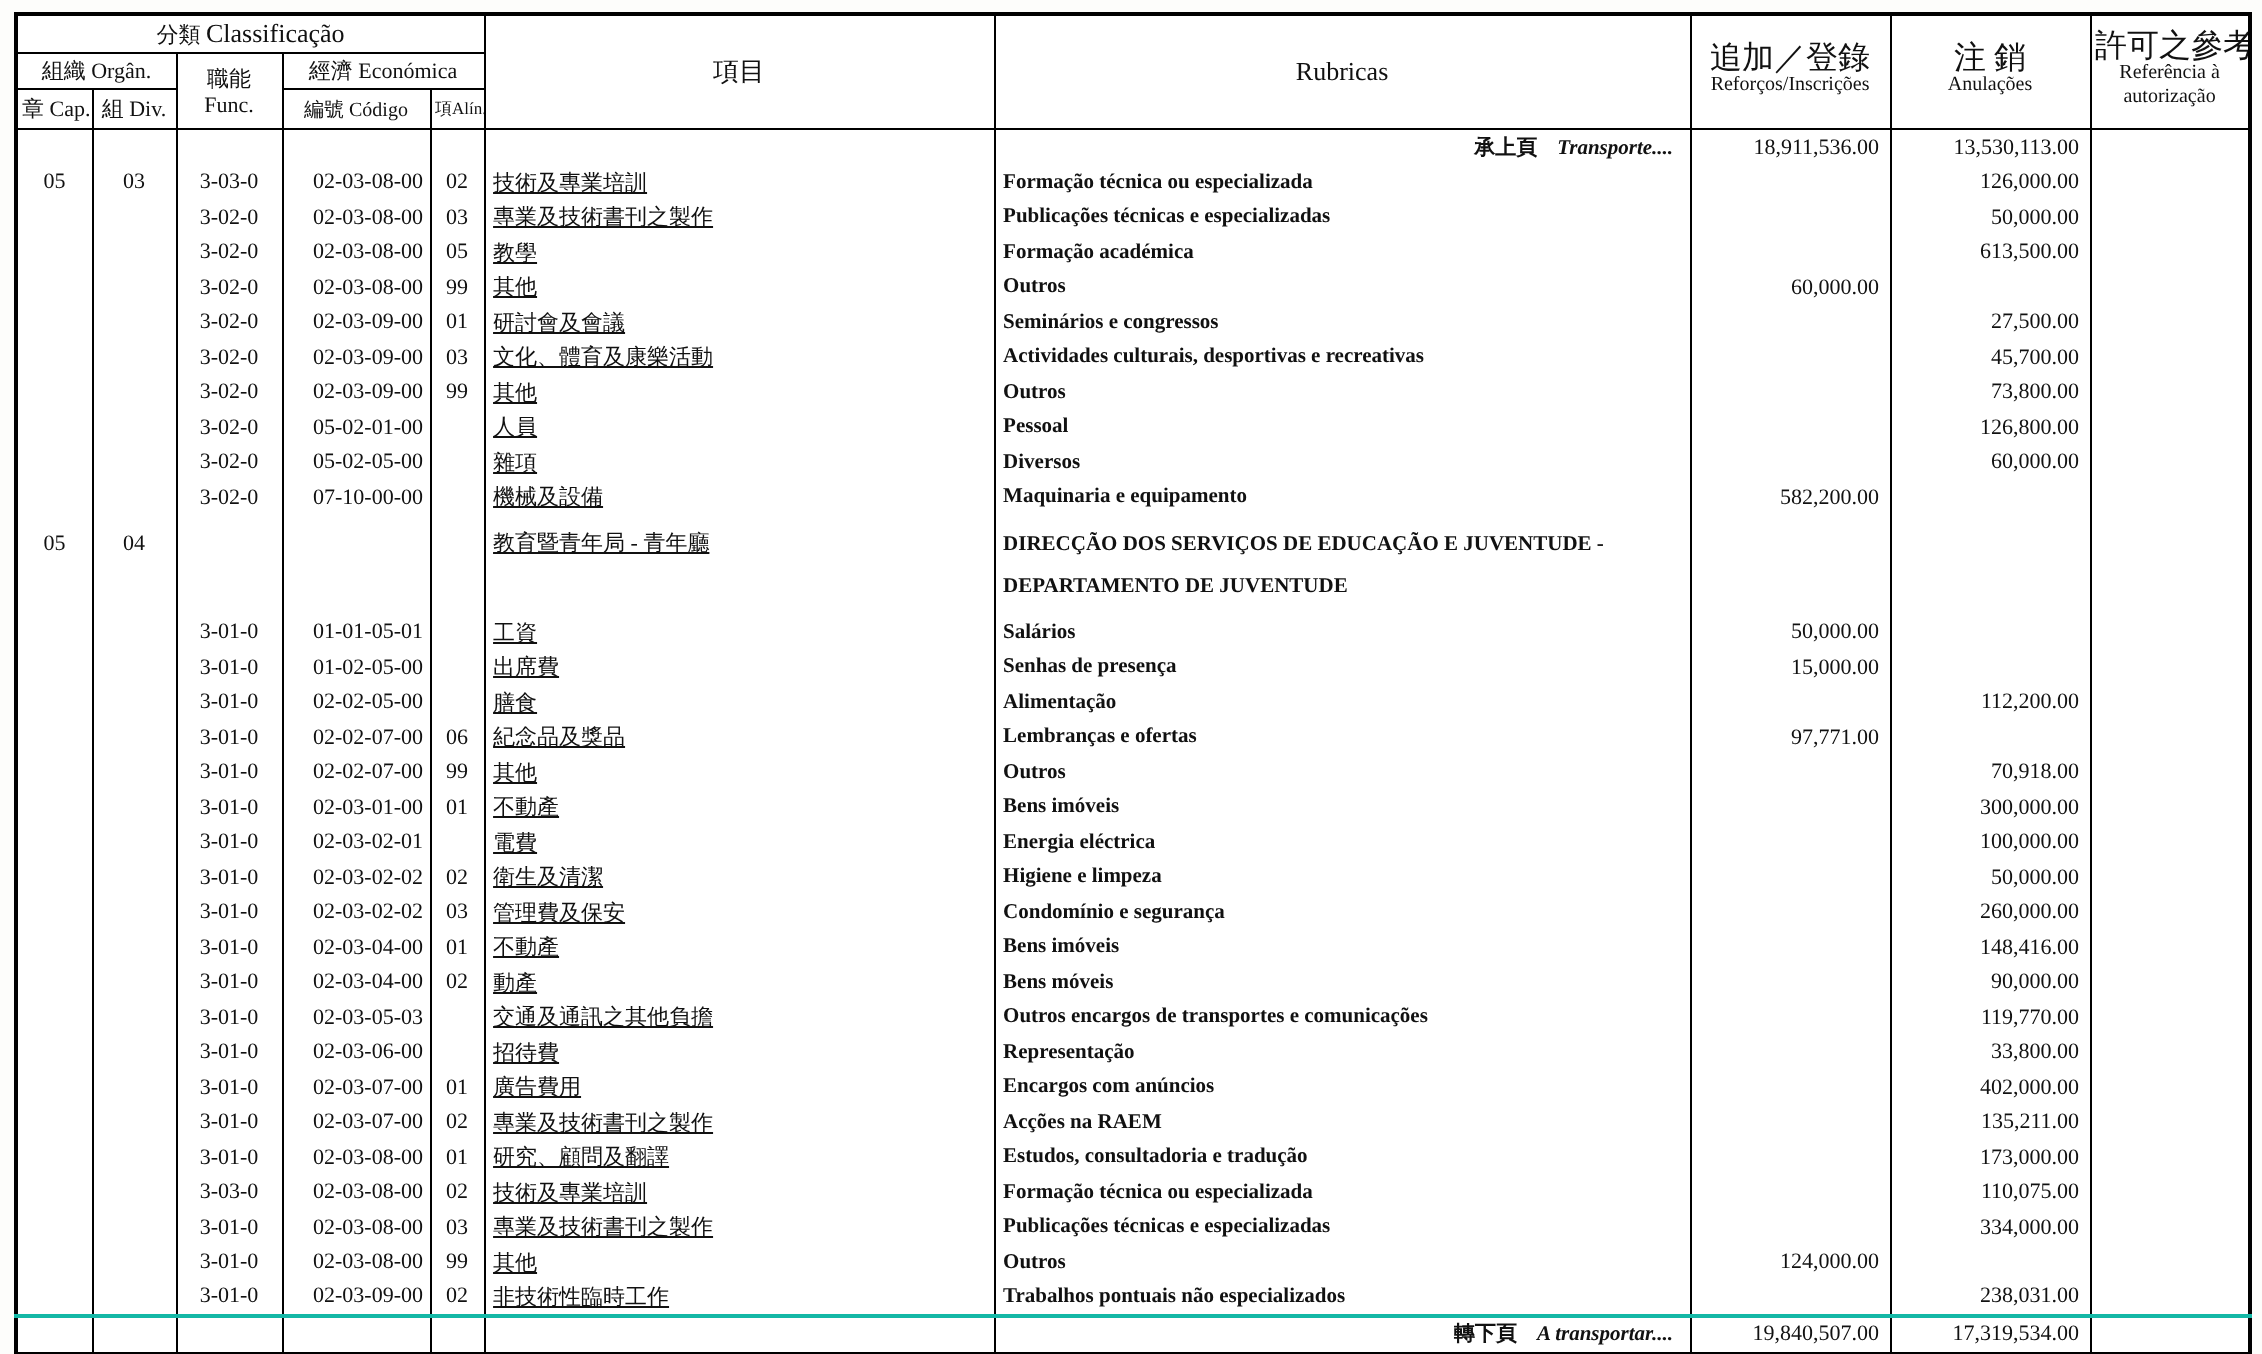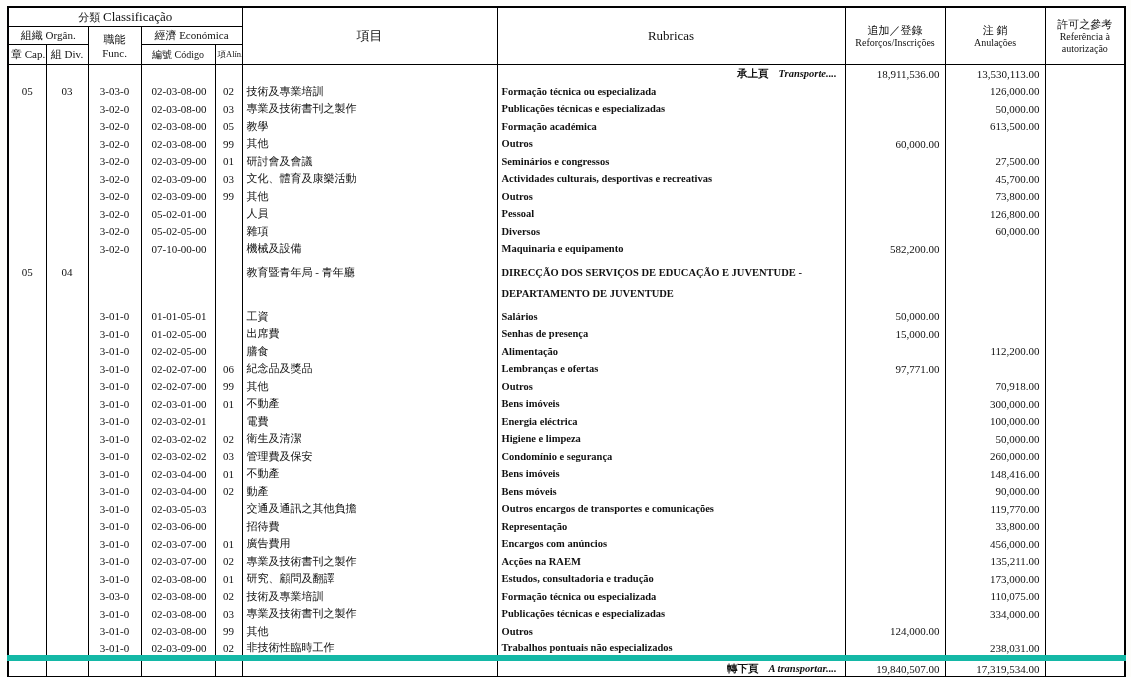--- a/index.html
+++ b/index.html
@@ -15,52 +15,52 @@
     vertical-align: middle;
     text-align: center;
     padding: 1px 2px;
     overflow: hidden;
     white-space: nowrap;
   }
   .hrow1 th { height: 17px; }
   .hrow2 th { height: 17px; }
   .hrow3 th { height: 20px; }
   .pt-lg { font-size: 13px; }
-  .hdr-zh { font-size: 11px; line-height: 14px; }
+  .hdr-zh { font-size: 16px; line-height: 14px; }
   .hdr-sub { font-size: 10px; line-height: 12px; }
   .hdr-items { font-size: 13px; text-align: center; }
   .hdr-rubricas { font-size: 13px; }
   .th-alin { font-size: 8.5px; }
   .th-codigo { font-size: 10px; }
 
   tbody td {
     border-left: 1px solid #000;
     border-right: 1px solid #000;
     font-size: 11px;
     height: 17.5px;
     padding: 0 3px;
     overflow: hidden;
     white-space: nowrap;
     vertical-align: middle;
   }
   .c-cap, .c-div, .c-func, .c-alin { text-align: center; }
-  .c-codigo { text-align: center; padding-left: 5px; }
-  .c-item { text-align: left; padding-left: 4px; }
+  .c-codigo { text-align: right; padding-left: 5px; }
+  .c-item { text-align: left; padding-left: 4px; text-decoration: underline; }
   .c-rubrica { text-align: left; padding-left: 4px; font-size: 10.5px; font-weight: bold; }
   .c-reforcos, .c-anulacoes { text-align: right; padding-right: 5px; }
 
   tr.dept-row td { height: 50px; vertical-align: top; padding-top: 4px; white-space: normal; line-height: 1.9; }
   tr.dept-row td.c-rubrica { line-height: 2.0; }
 
   .carry-row td { height: 18px; }
   .carry-label { text-align: right; padding-right: 8px; }
   .it { font-style: italic; }
   .zh-label { margin-right: 10px; }
 
-  .footer-row td { border-top: 6px solid #14b8a6; height: 19px; }
+  .footer-row td { border-top: 2px solid #14b8a6; height: 19px; }
 </style>
 </head>
 <body>
 
 <div class="page">
   <table>
     <colgroup>
       <col style="width:38px">
         <col style="width:42px">
         <col style="width:53px">
@@ -456,21 +456,21 @@
 
   <tr>
     <td class="c-cap"></td>
     <td class="c-div"></td>
     <td class="c-func">3-01-0</td>
     <td class="c-codigo">02-03-07-00</td>
     <td class="c-alin">01</td>
     <td class="c-item">廣告費用</td>
     <td class="c-rubrica">Encargos com anúncios</td>
     <td class="c-reforcos"></td>
-    <td class="c-anulacoes">456,000.00</td>
+    <td class="c-anulacoes">402,000.00</td>
     <td class="c-ref"></td>
   </tr>
 
   <tr>
     <td class="c-cap"></td>
     <td class="c-div"></td>
     <td class="c-func">3-01-0</td>
     <td class="c-codigo">02-03-07-00</td>
     <td class="c-alin">02</td>
     <td class="c-item">專業及技術書刊之製作</td>

